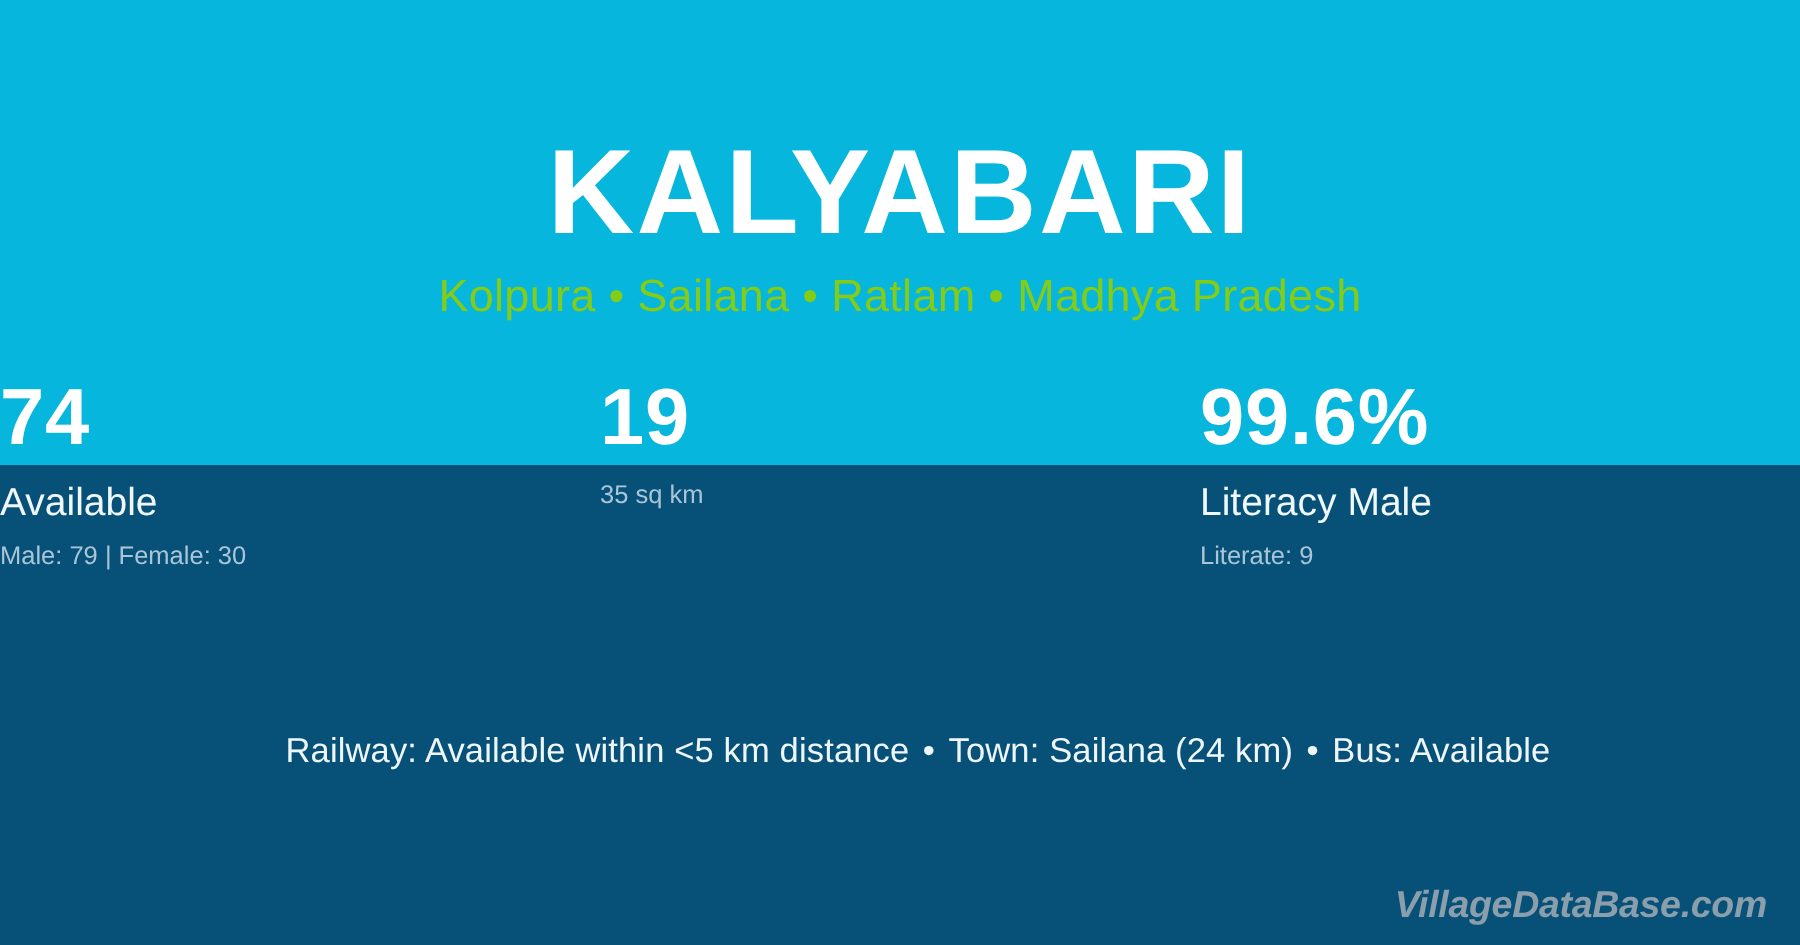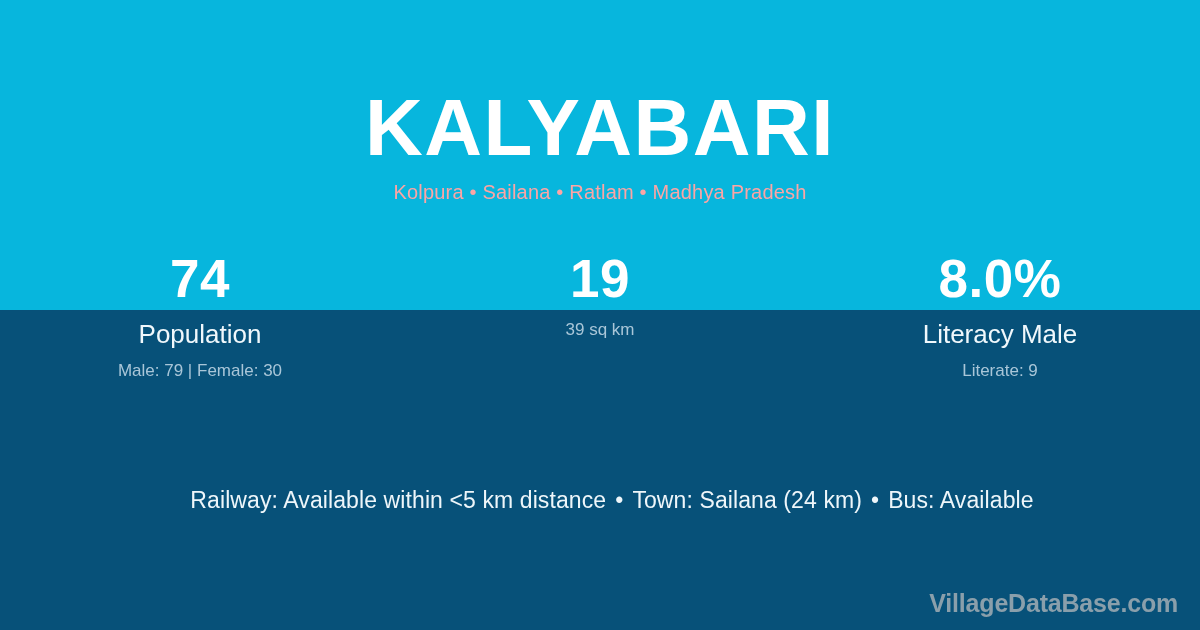--- a/index.html
+++ b/index.html
@@ -66,41 +66,40 @@
     left: 0;
     width: 1200px;
   }
 
   .village-subtitle {
     position: absolute;
     top: 180px;
     left: 0;
     width: 1200px;
     margin: 0;
-    color: #fca5a5;
-    font-size: 20px;
+    color: #84cc16;
+    font-size: 30px;
     font-weight: 400;
     line-height: 1.2;
     letter-spacing: 0.2px;
   }
 
   
   .stats-row {
     position: absolute;
     left: 0;
     top: 248px;
     width: 1200px;
     display: flex;
     flex-direction: row;
     z-index: 6;
   }
 
   .stat {
     flex: 1 1 0;
-    text-align: center;
   }
 
   .stat-value {
     display: block;
     color: #ffffff;
     font-size: 53px;
     font-weight: bold;
     line-height: 62px;
     letter-spacing: 0.5px;
   }
@@ -147,50 +146,51 @@
   .watermark {
     position: absolute;
     right: 22px;
     bottom: 12px;
     color: #8a9fab;
     font-size: 25px;
     font-weight: bold;
     letter-spacing: -0.2px;
     line-height: 30px;
     z-index: 7;
+    font-style: italic;
   }
 </style>
 </head>
 <body>
 
 <div class="card">
 
   <div class="top-band" style="background: rgb(7, 182, 221);"></div>
   <div class="bottom-band" style="background: rgb(7, 81, 121);"></div>
 
   <div class="header">
     <h1 class="village-title">KALYABARI</h1>
     <div class="village-subtitle">Kolpura • Sailana • Ratlam • Madhya Pradesh</div>
   </div>
 
   <div class="stats-row">
 
     <div class="stat">
       <span class="stat-value">74</span>
-      <span class="stat-label">Population</span>
+      <span class="stat-label">Available</span>
       <span class="stat-sub">Male: 79 | Female: 30</span>
     </div>
 
     <div class="stat">
       <span class="stat-value">19</span>
-      <span class="stat-sub">39 sq km</span>
+      <span class="stat-sub">35 sq km</span>
     </div>
 
     <div class="stat">
-      <span class="stat-value">8.0%</span>
+      <span class="stat-value">99.6%</span>
       <span class="stat-label">Literacy Male</span>
       <span class="stat-sub">Literate: 9</span>
     </div>
 
   </div>
 
   <div class="amenities">
     <span>Railway: Available within &lt;5 km distance</span><span class="sep">•</span><span>Town: Sailana (24 km)</span><span class="sep">•</span><span>Bus: Available</span>
   </div>
 

